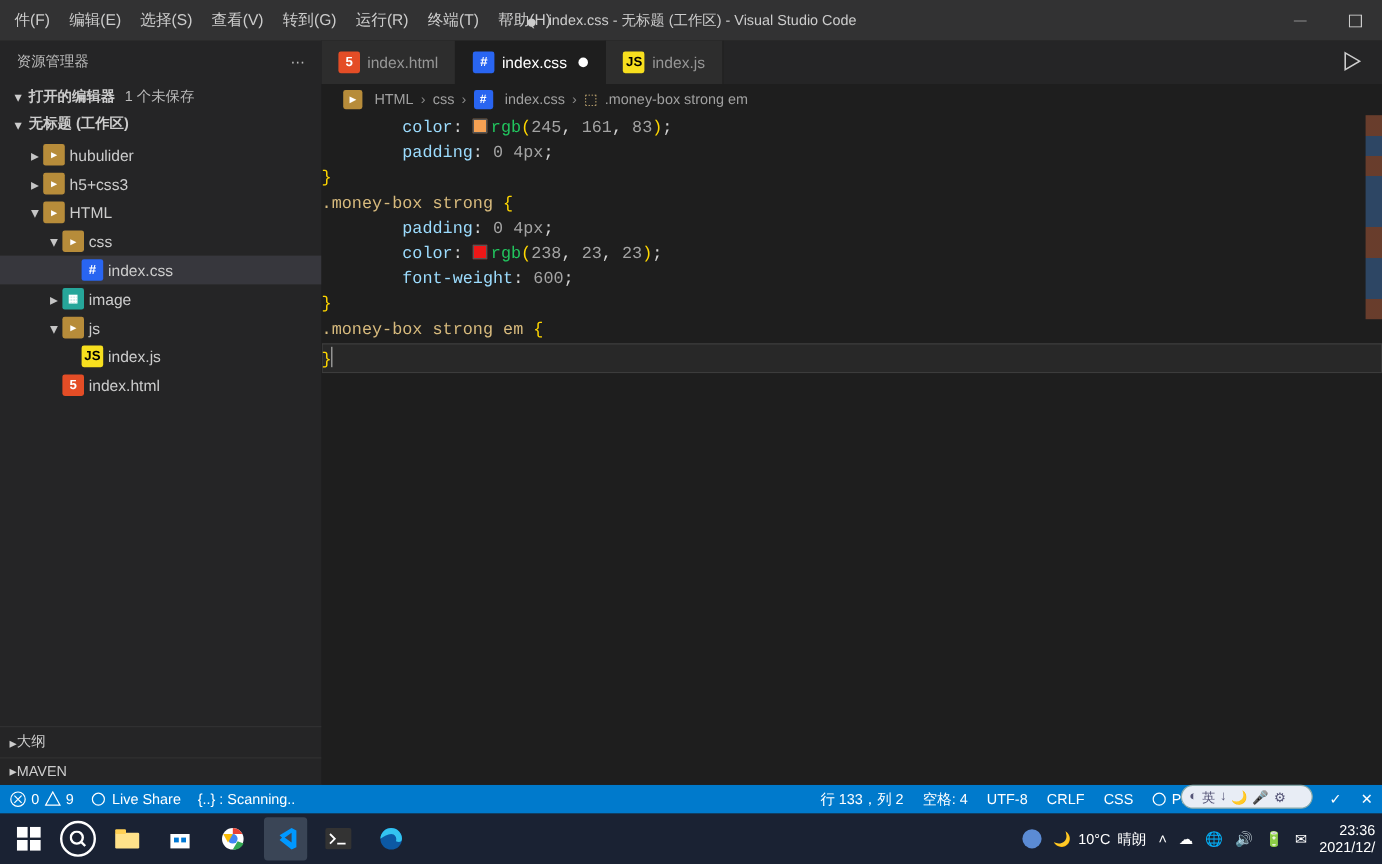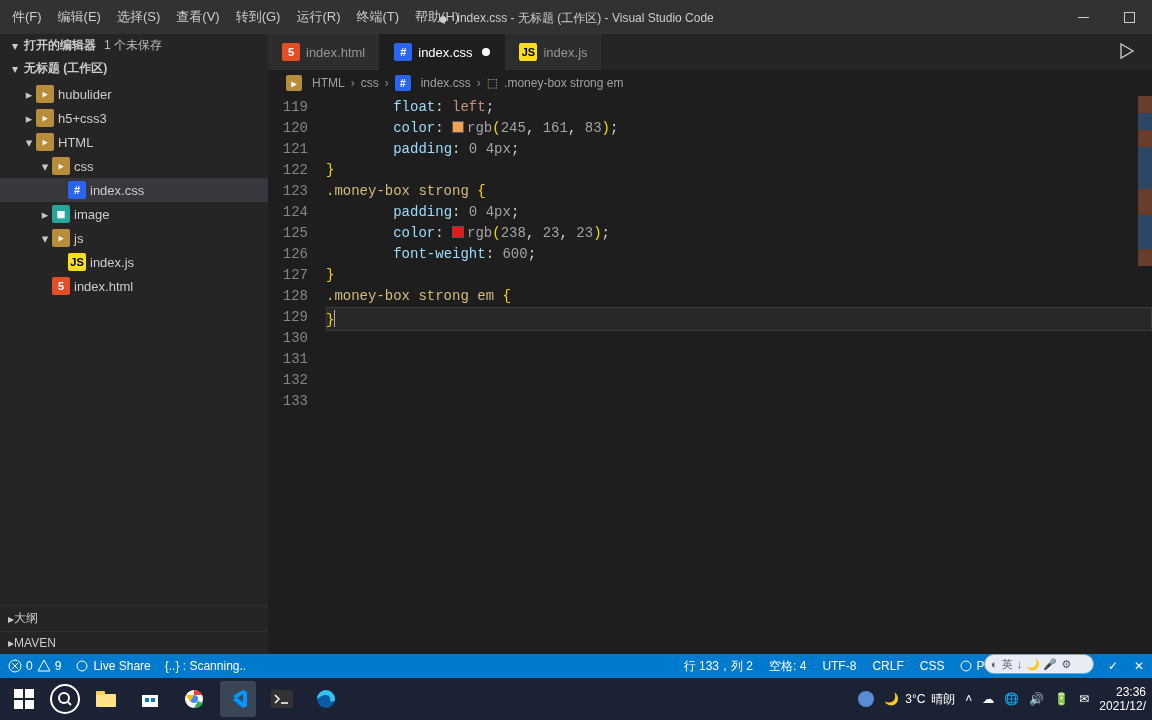--- a/index.html
+++ b/index.html
@@ -75,21 +75,21 @@
 .crumb-sep { color: #888; }
 .code-area { flex: 1; display: flex; position: relative; font-family: Consolas, "Courier New", monospace; font-size: 14px; }
 .gutter { width: 58px; background: #1e1e1e; color: #858585; text-align: right; padding-right: 18px; line-height: 21px; padding-top: 1px; }
 .lines { flex: 1; padding-top: 1px; line-height: 21px; overflow: hidden; }
 .line { white-space: pre; }
 .line.hl { background: #282828; box-shadow: inset 0 0 0 1px #3c3c3c; }
 .tok-sel { color: #d7ba7d; }
 .tok-prop { color: #9cdcfe; }
 .tok-val { color: #ce9178; }
 .tok-num { color: #a3a3a3; text-align: center; }
-.tok-fn { color: #a3a3a3; }
+.tok-fn { color: #22c55e; }
 .tok-punc { color: #d4d4d4; }
 .tok-brace { color: #ffd700; }
 .color-sw { display: inline-block; width: 12px; height: 12px; border: 1px solid #555; position: relative; top: 1px; margin-right: 3px; }
 .cursor {
   display: inline-block; width: 1px; height: 17px; background: #aeafad;
   position: relative; top: 3px;
 }
 .minimap { position: absolute; right: 0; top: 0; width: 14px; height: 170px; background: linear-gradient(#b35c3a 0 10%, #3c6eaa 10% 20%, #b35c3a 20% 30%, #3c6eaa 30% 55%, #b35c3a 55% 70%, #3c6eaa 70% 90%, #b35c3a 90% 100%); opacity: .5; }
 
 .statusbar {
@@ -145,20 +145,24 @@
         <svg width="11" height="11">
           <rect x=".5" y=".5" width="10" height="10" fill="none" stroke="#ccc"></rect>
         </svg>
       </div>
   </div>
 </div>
 
 <div class="main">
 
   <div class="explorer">
+    <div class="panel-title">
+      <span>资源管理器</span>
+      <span>⋯</span>
+    </div>
     <div class="section-hdr">
       <span class="chev">▾</span>
       <span class="bold">打开的编辑器</span>
       <span class="sub">1 个未保存</span>
     </div>
     <div class="section-hdr">
       <span class="chev">▾</span>
       <span class="bold">无标题 (工作区)</span>
     </div>
     <div class="tree" id="tree">
@@ -245,39 +249,21 @@
         <span class="crumb-sep">›</span>
         <span>css</span>
         <span class="crumb-sep">›</span>
         <span class="ico ico-css">#</span>
         <span>index.css</span>
         <span class="crumb-sep">›</span>
         <span style="color: rgb(215, 186, 125);">⬚</span>
         <span>.money-box strong em</span>
       </div>
     <div class="code-area">
-      <div class="gutter" id="gutter">
-          <div>119</div>
-          <div>120</div>
-          <div>121</div>
-          <div>122</div>
-          <div>123</div>
-          <div>124</div>
-          <div>125</div>
-          <div>126</div>
-          <div>127</div>
-          <div>128</div>
-          <div>129</div>
-          <div>130</div>
-          <div>131</div>
-          <div>132</div>
-          <div>133</div>
-        </div>
       <div class="lines" id="lines">
-          <div class="line">        <span class="tok-prop">float</span><span class="tok-punc">:</span> <span class="tok-val">left</span><span class="tok-punc">;</span></div>
           <div class="line">        <span class="tok-prop">color</span><span class="tok-punc">:</span> <span class="color-sw" style="background:#f5a153"></span><span class="tok-fn">rgb</span><span class="tok-brace">(</span><span class="tok-num">245</span><span class="tok-punc">,</span> <span class="tok-num">161</span><span class="tok-punc">,</span> <span class="tok-num">83</span><span class="tok-brace">)</span><span class="tok-punc">;</span></div>
           <div class="line">        <span class="tok-prop">padding</span><span class="tok-punc">:</span> <span class="tok-num">0</span> <span class="tok-num">4px</span><span class="tok-punc">;</span></div>
           <div class="line"><span class="tok-brace">}</span></div>
           <div class="line"></div>
           <div class="line"><span class="tok-sel">.money-box strong</span> <span class="tok-brace">{</span></div>
           <div class="line">        <span class="tok-prop">padding</span><span class="tok-punc">:</span> <span class="tok-num">0</span> <span class="tok-num">4px</span><span class="tok-punc">;</span></div>
           <div class="line">        <span class="tok-prop">color</span><span class="tok-punc">:</span> <span class="color-sw" style="background:#ee1717"></span><span class="tok-fn">rgb</span><span class="tok-brace">(</span><span class="tok-num">238</span><span class="tok-punc">,</span> <span class="tok-num">23</span><span class="tok-punc">,</span> <span class="tok-num">23</span><span class="tok-brace">)</span><span class="tok-punc">;</span></div>
           <div class="line">        <span class="tok-prop">font-weight</span><span class="tok-punc">:</span> <span class="tok-num">600</span><span class="tok-punc">;</span></div>
           <div class="line"><span class="tok-brace">}</span></div>
           <div class="line"></div>
@@ -387,21 +373,21 @@
       <svg width="22" height="22">
         <circle cx="11" cy="11" r="9" fill="#0c59a4"></circle>
         <path d="M2 11a9 9 0 0118 0c0 3-3 3-5 2 1-3-1-6-4-6s-6 2-9 4z" fill="#33c3f0"></path>
       </svg>
     </div>
 
   <div class="tray">
     <span style="width:16px;height:16px;background:#5b8bd4;border-radius:50%;display:inline-block"></span>
     <div class="weather">
       <span>🌙</span>
-      <span>3°C</span>
+      <span>10°C</span>
       <span>晴朗</span>
     </div>
     <span>˄</span>
     <span>☁</span>
     <span>🌐</span>
     <span>🔊</span>
     <span>🔋</span>
     <span>✉</span>
     <div style="text-align:right;line-height:14px">
       <div>23:36</div>

